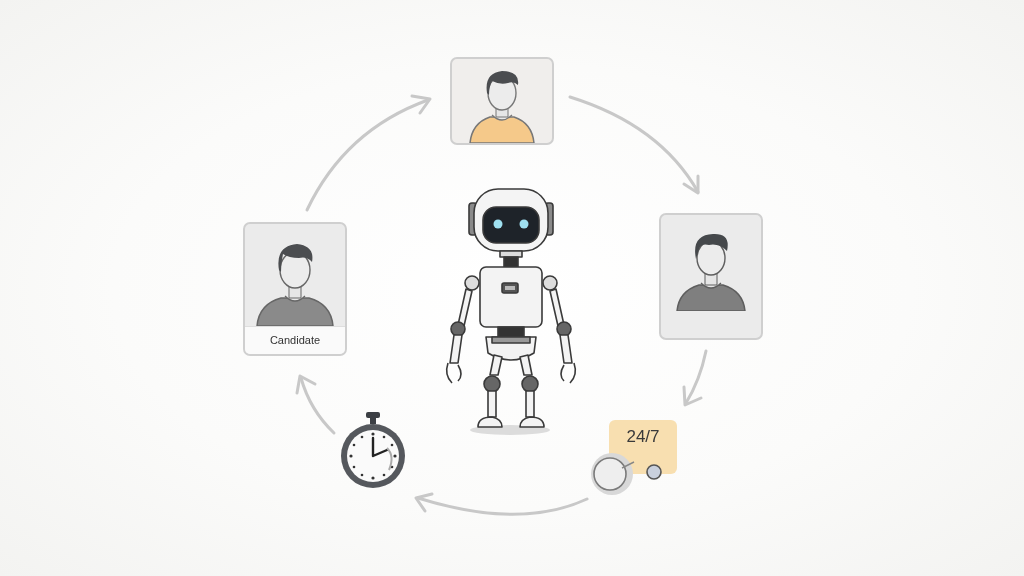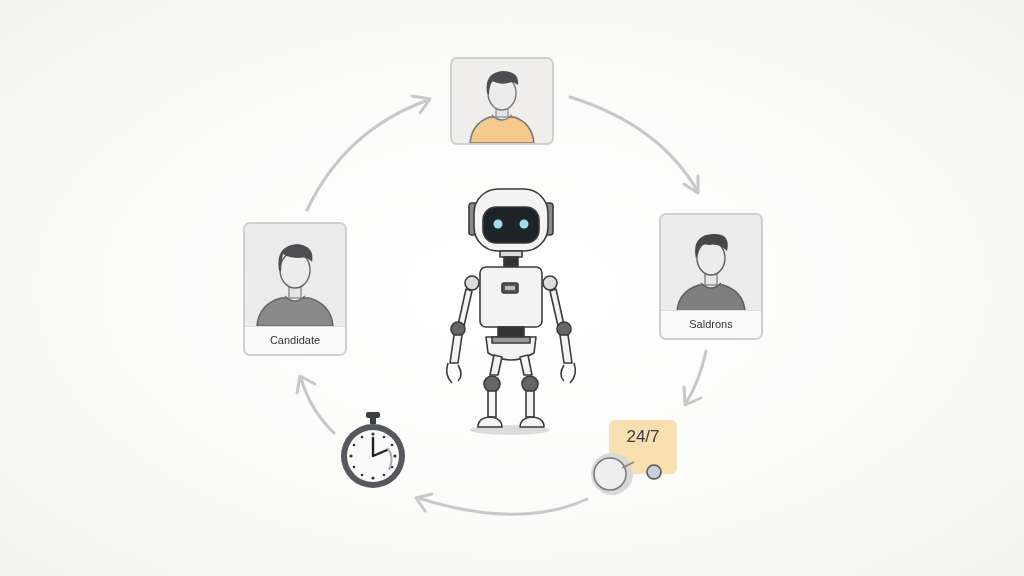--- a/index.html
+++ b/index.html
@@ -69,21 +69,20 @@
 </div>
 
 <div class="card" style="left:659px;top:213px;width:104px;height:127px;">
   <svg width="100" height="96" viewBox="0 0 100 96">
     <path d="M16 96 Q18 76 38 70 L62 70 Q82 76 84 96 Z" fill="#7f7f7f" stroke="#5e5e5e" stroke-width="1.5"></path>
     <path d="M40 68 Q50 78 60 68" fill="#e8e8e8" stroke="#5e5e5e" stroke-width="1.2"></path>
     <rect x="44" y="56" width="12" height="14" fill="#e6e6e6" stroke="#5e5e5e" stroke-width="1"></rect>
     <ellipse cx="50" cy="43" rx="14" ry="17" fill="#ececec" stroke="#5e5e5e" stroke-width="1.4"></ellipse>
     <path d="M35 44 Q30 20 52 19 Q70 18 66 36 Q58 28 48 30 Q40 28 38 34 Z" fill="#45484b"></path>
   </svg>
-  <div class="label">Saldrons</div>
 </div>
 
 <svg class="abs" style="left:436px;top:185px" width="150" height="255" viewBox="0 0 150 255">
   <ellipse cx="74" cy="245" rx="40" ry="5" fill="#dcdcdc"></ellipse>
   <g stroke="#3a3a3a" stroke-width="1.6" stroke-linejoin="round">
 
     <rect x="33" y="18" width="8" height="32" rx="3" fill="#8a8a8a"></rect>
     <rect x="109" y="18" width="8" height="32" rx="3" fill="#8a8a8a"></rect>
     <rect x="38" y="4" width="74" height="62" rx="24" fill="#f4f4f4"></rect>
     <rect x="47" y="22" width="56" height="36" rx="13" fill="#1e2329"></rect>

